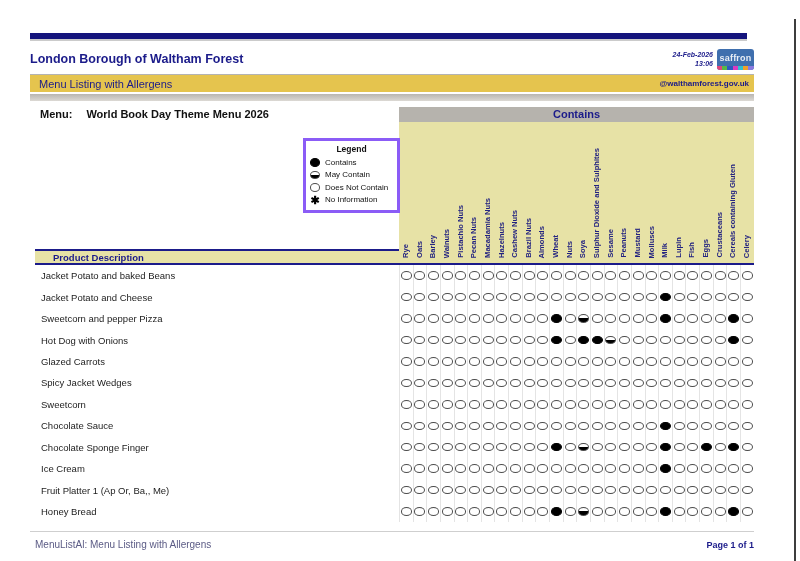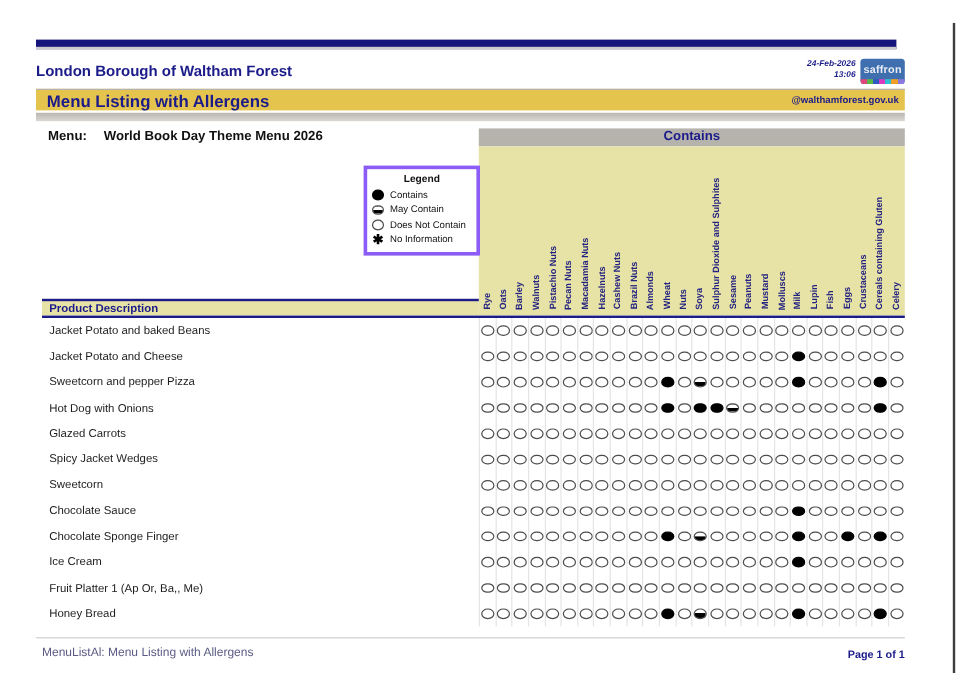--- a/index.html
+++ b/index.html
@@ -6,37 +6,37 @@
   html,body { background:#fff; }
   body { font-family:"Liberation Sans", sans-serif; }
   .page { position:relative; width:800px; height:561px; background:#fff; overflow:hidden;margin-top:19px; }
 
   .topbar { position:absolute; left:30px; top:14px; width:717px; height:8px;
             background:#14147c; border-bottom:2px solid #cbcbcb; }
 
   .title-row { position:absolute; left:30px; top:27px; width:724px; height:26px;
                display:flex; justify-content:space-between; align-items:center; }
   .org-name { font-size:12.5px; font-weight:bold; color:#1b1b8a; }
-  .title-right { display:flex; align-items:flex-start; gap:4px; }
+  .title-right { display:flex; align-items:center; gap:4px; }
   .datetime { text-align:right; font-size:7px; font-weight:bold; font-style:italic;
               color:#1b1b8a; line-height:1.35; }
   .saffron-logo { position:relative; width:37px; height:21px; background:#3f6fae;
                   border-radius:3px; display:flex; align-items:center; justify-content:center;
                   overflow:hidden; }
   .saffron-logo span { color:#e9eef6; font-size:9px; font-weight:bold; letter-spacing:0.2px;
                        margin-top:-2px; }
   .logo-strip { position:absolute; left:0; right:0; bottom:0; height:4px;
     background:linear-gradient(to right,#e0457b 0 14%,#57b847 14% 28%,#2e59c0 28% 42%,
       #d93cc0 42% 56%,#31c0cf 56% 70%,#f0a028 70% 84%,#8a7ae0 84% 100%); }
 
   .gold-bar { position:absolute; left:30px; top:55px; width:724px; height:18px;
               background:#e5c44e; border-top:1px solid #b3b3b3;
               display:flex; justify-content:space-between; align-items:center;
               padding:0 5px 0 9px; }
-  .report-title { font-size:14px; font-weight:bold; color:#1b1b8a; }
+  .report-title { font-size:11px; font-weight:normal; color:#1b1b8a; }
   .org-email { font-size:8px; font-weight:bold; color:#1b1b8a; }
 
   .gray-band { position:absolute; left:30px; top:75px; width:724px; height:7px;
                background:linear-gradient(#b9b6b1,#dcd9d4); }
 
   .menu-line { position:absolute; left:40px; top:88px; height:14px;
                display:flex; align-items:center; }
   .menu-label { font-size:11px; font-weight:bold; color:#111; }
   .menu-value { font-size:11px; font-weight:bold; color:#111; margin-left:14px; }
 
@@ -62,21 +62,21 @@
          line-height:10px; text-align:center; }
   .llabel { font-size:8px; color:#111; white-space:nowrap; }
 
   .sym { width:11px; height:8.5px; border:1px solid #4d4d4d; border-radius:50%;
          background:#fff; display:inline-block; }
   .sym.contains { background:#000; border-color:#000; }
   .sym.may-contain { background:linear-gradient(to bottom,#fff 45%,#000 45%); }
 
   .product-bar { position:absolute; left:35px; top:230px; width:364px; height:14px;
                  background:#e7e2a6; border-top:2px solid #1b1b8a;
-                 display:flex; align-items:center; padding-left:6px;
+                 display:flex; align-items:center; padding-left:18px;
                  font-size:9.5px; font-weight:bold; color:#1b1b8a; }
   .full-line { position:absolute; left:35px; top:244px; width:719px; height:2px;
                background:#1b1b8a; }
 
   .matrix { position:absolute; left:35px; top:246px; width:719px; }
   .mrow { display:flex; height:21.45px; }
   .pname { flex:0 0 364px; display:flex; align-items:center; padding-left:6px;
            font-size:9.5px; color:#1c1c1c; white-space:nowrap; overflow:hidden; }
   .mcell { flex:0 0 13.65px; display:flex; align-items:center; justify-content:center;
            border-left:1px solid #e4e4e4; }

